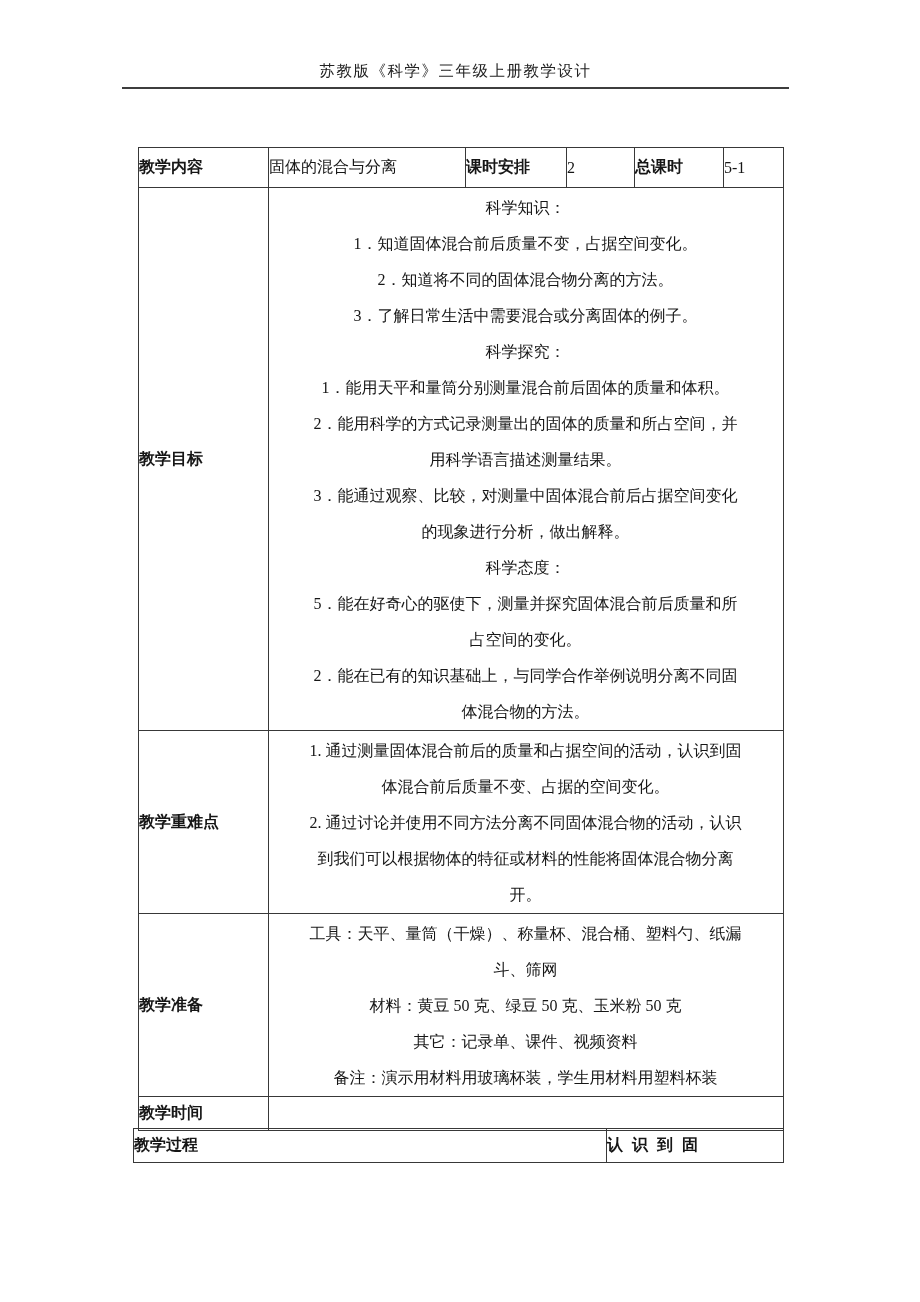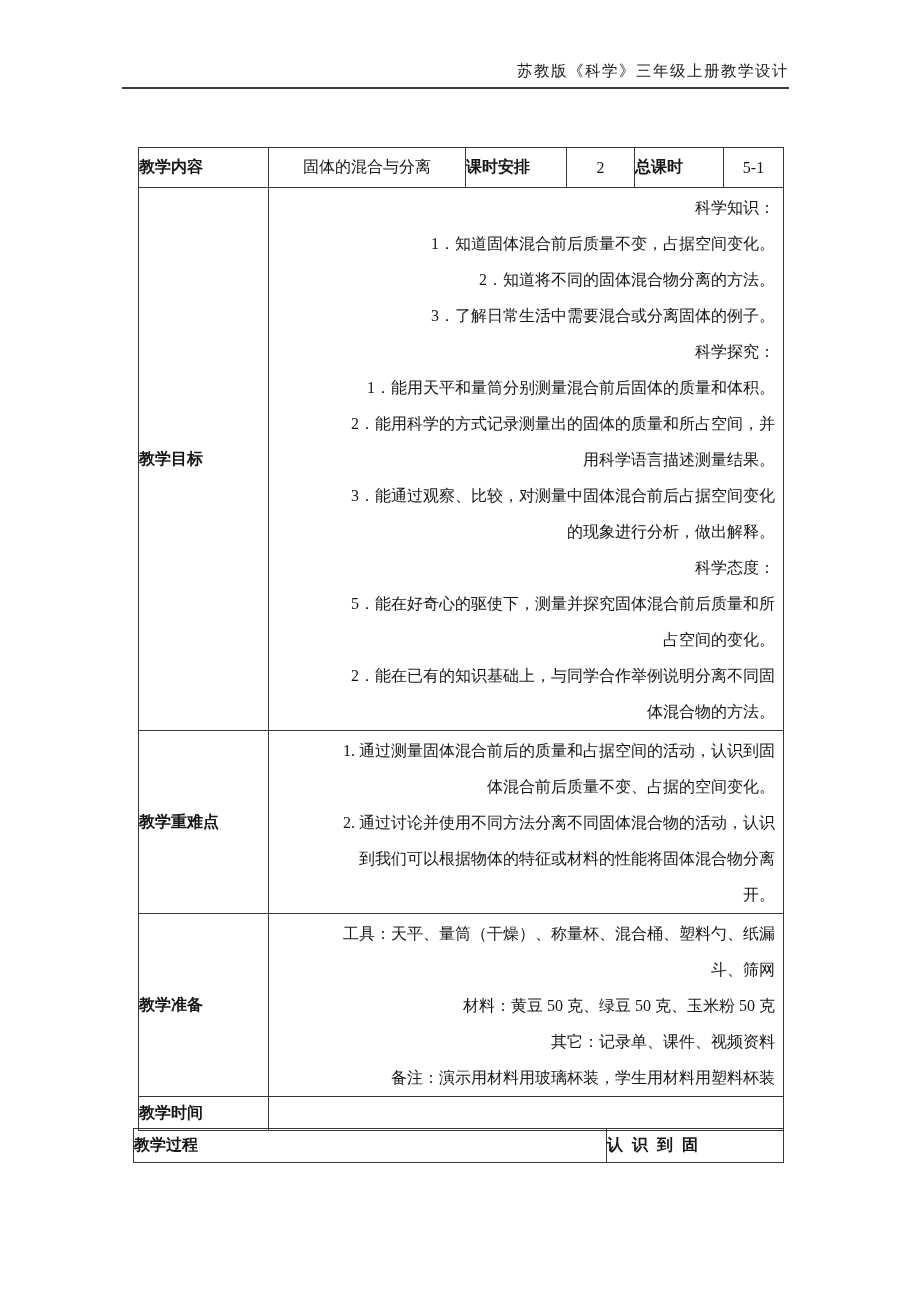--- a/index.html
+++ b/index.html
@@ -14,21 +14,21 @@
     background: #ffffff;
     font-family: "Liberation Serif", "DejaVu Serif", serif;
     color: #161616;
     overflow: hidden;
   }
   .header-text {
     position: absolute;
     top: 61px;
     left: 122px;
     width: 667px;
-    text-align: right;
+    text-align: center;
     font-size: 15.5px;
     letter-spacing: 1.5px;
     color: #222222;
   }
   .header-rule {
     position: absolute;
     top: 87px;
     left: 122px;
     width: 667px;
     height: 2px;
@@ -46,35 +46,34 @@
   table.main-table td {
     border: 1.5px solid #383838;
     padding: 0;
     vertical-align: middle;
   }
   .label-cell {
     font-weight: bold;
     text-align: left;
   }
   .value-cell {
-    text-align: center;
   }
   .content-cell {
     vertical-align: top;
   }
   .content-box {
     padding: 2px 8px 0 7px;
     overflow: hidden;
   }
   .tline {
     height: 36px;
     line-height: 36px;
     white-space: nowrap;
     overflow: hidden;
-    text-align: right;
+    text-align: center;
   }
   table.bottom-table {
     position: absolute;
     top: 1128px;
     left: 133px;
     width: 650px;
     border-collapse: collapse;
     table-layout: fixed;
     font-size: 16px;
   }

